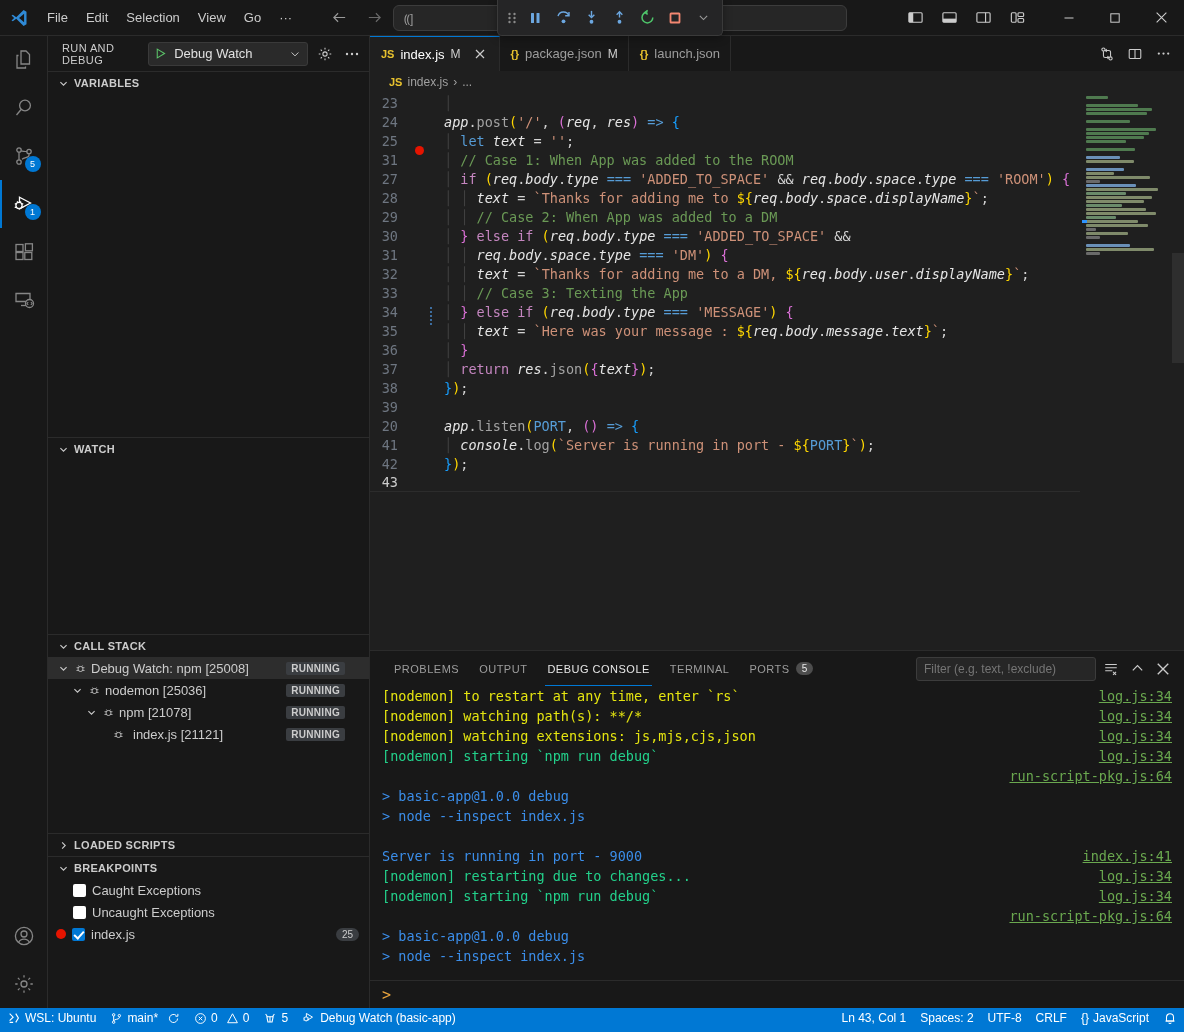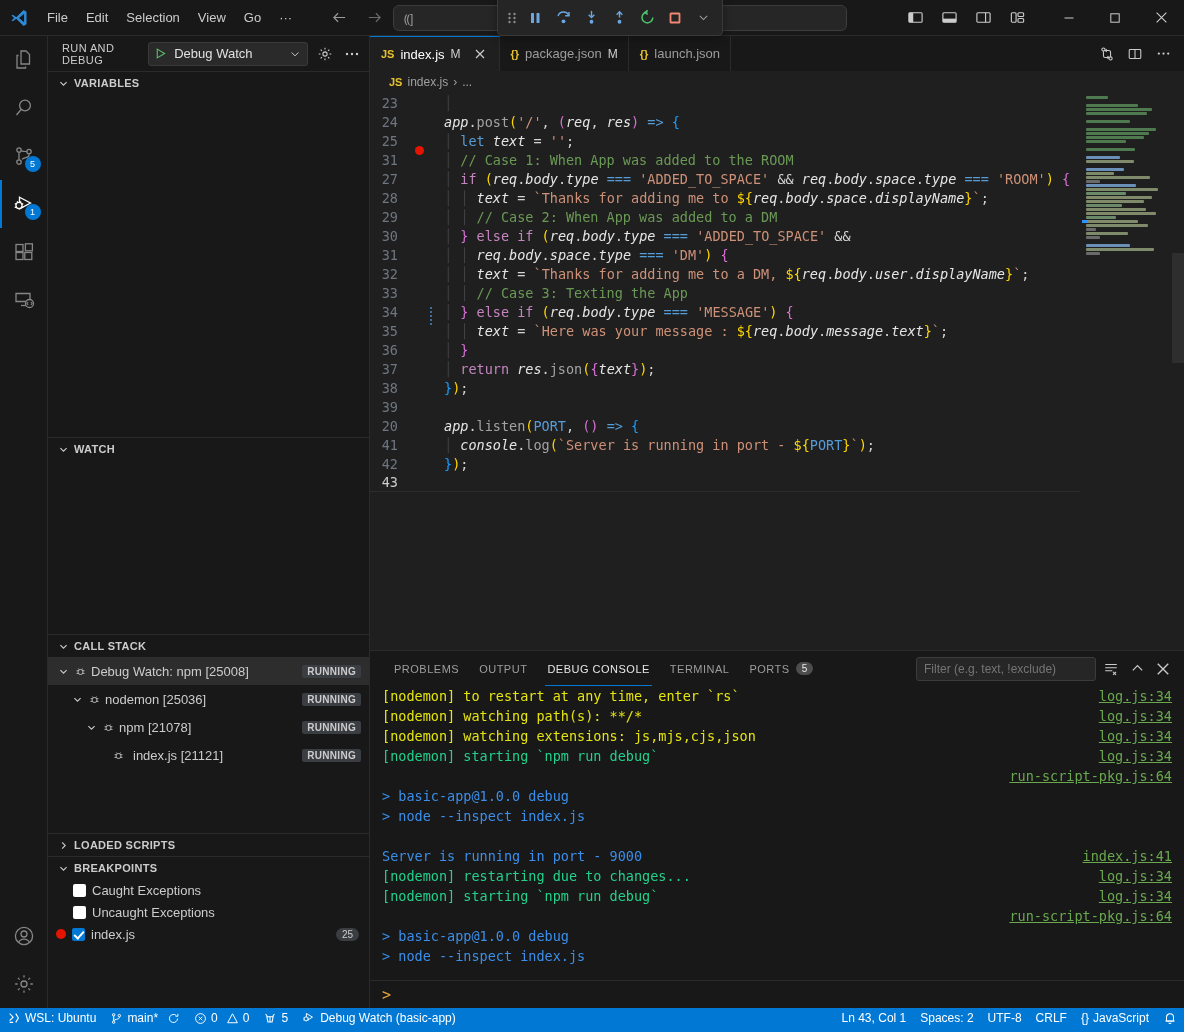--- a/index.html
+++ b/index.html
@@ -90,22 +90,22 @@
   .sec { border-top: 1px solid #2b2b2b; }
   .sec-header {
     height: 22px; display: flex; align-items: center; gap: 4px; padding-left: 8px;
     font-size: 11px; font-weight: bold; letter-spacing: .3px; color: #cccccc;
     text-transform: uppercase;
   }
   .sec-body { overflow: hidden; }
   .chev { width: 14px; display: inline-flex; align-items:center; justify-content:center; color:#cccccc; }
 
   .cs-row {
-    height: 28px; display: flex; align-items: center; font-size: 13px; color: #cccccc;
-    padding-right: 8px; gap: 4px; white-space: nowrap;
+    height: 22px; display: flex; align-items: center; font-size: 13px; color: #cccccc;
+    padding-right: 24px; gap: 4px; white-space: nowrap;
   }
   .cs-row.selected { background: #2d2d2d; }
   .cs-row .label { flex: 1 1 auto; overflow: hidden; text-overflow: ellipsis; }
   .badge-running {
     background: #3a3d41; color: #cccccc; font-size: 10px; letter-spacing: .3px;
     padding: 1px 5px; border-radius: 2px; font-weight: bold;
   }
   .bp-row { height: 22px; display: flex; align-items: center; font-size: 13px; gap: 6px; padding-right: 10px; }
   .cbx { width: 13px; height: 13px; background: #fff; border-radius: 2px; flex: 0 0 13px; }
   .cbx.checked { background: #0078d4; position: relative; }

